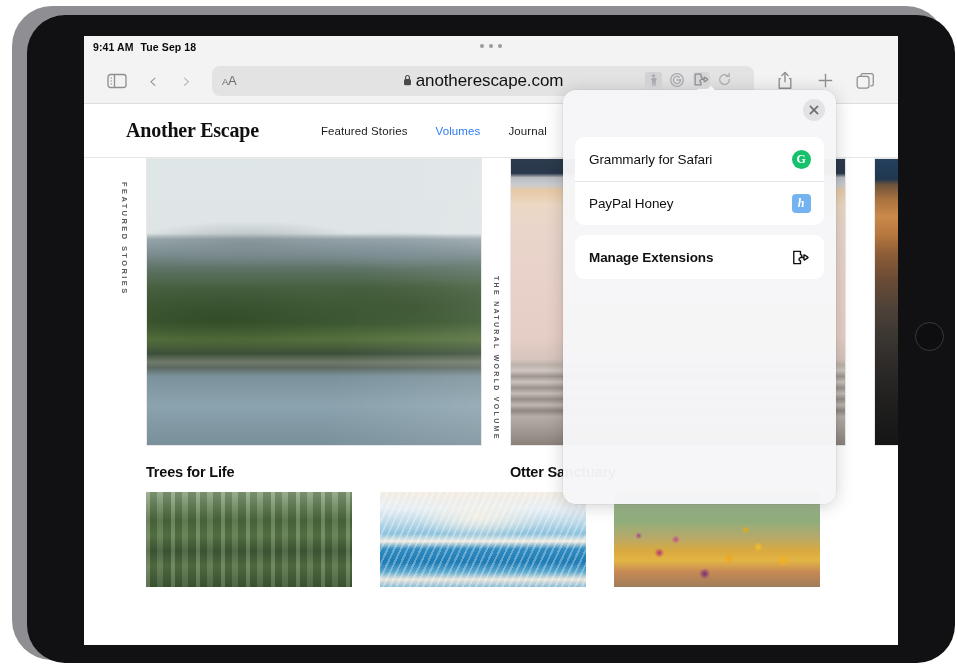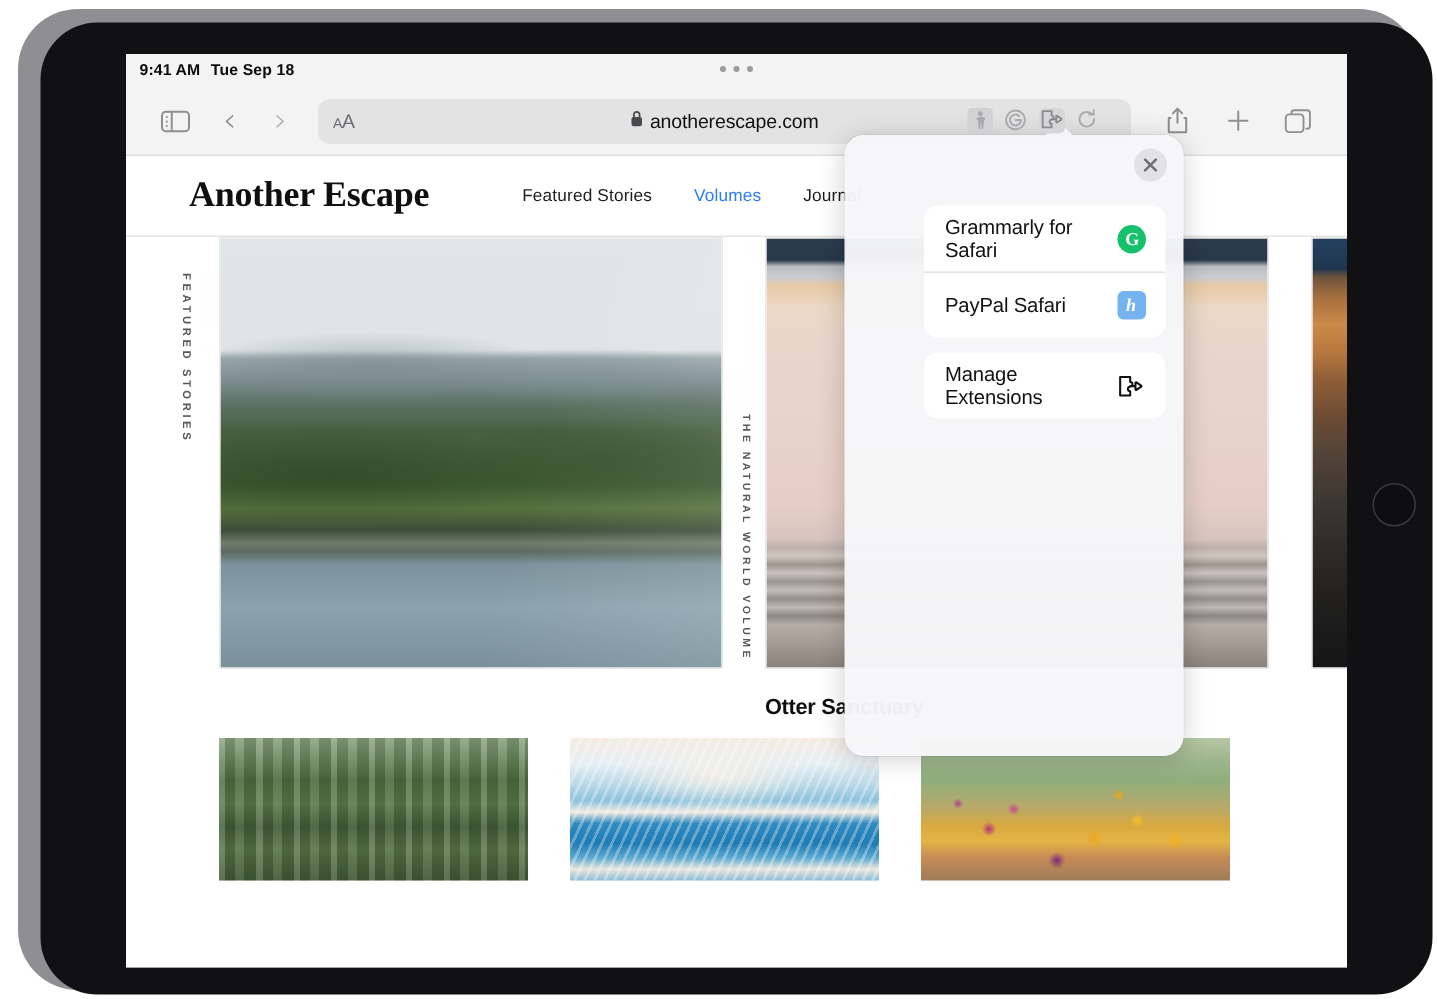--- a/index.html
+++ b/index.html
@@ -116,21 +116,21 @@
     font-size: 13px; color: #6d6d72; letter-spacing: -.3px;
     font-family: "Liberation Sans", sans-serif;
   }
   #aa-label .small { font-size: 9.5px; }
   #url-center {
     position: absolute; left: 0; right: 0;
     display: flex; align-items: center; justify-content: center;
     gap: 4px;
     pointer-events: none;
   }
-  #url-text { font-size: 13px; color: #111; letter-spacing: -.1px; }
+  #url-text { font-size: 17px; color: #111; letter-spacing: -.1px; }
   #url-right {
     margin-left: auto; display: flex; align-items: center; gap: 7px;
     position: relative; z-index: 2;
   }
   .url-icon { width: 17px; height: 17px; display: block; color: #a9a9ad; }
   .url-icon.boxed {
     background: #d2d2d4; border-radius: 3px; padding: 1px;
   }
   .url-icon.active {
     background: #d6d6d8; border-radius: 4px;
@@ -148,21 +148,21 @@
   #site-header {
     height: 54px;
     display: flex; align-items: center;
     padding: 0 42px;
     border-bottom: 1px solid #e6e6e6;
     background: #fff;
   }
   #site-logo {
     font-family: "Liberation Serif", serif;
     font-weight: bold;
-    font-size: 24px;
+    font-size: 20px;
     letter-spacing: -.2px;
     color: #101010;
   }
   #site-nav {
     display: flex; gap: 28px; margin-left: 62px;
     font-size: 11.5px; color: #1d1d1f; letter-spacing: .1px;
   }
   #site-nav .nav-item.active { color: #2e7bf6; }
 
   #rail-left {
@@ -318,26 +318,25 @@
       radial-gradient(circle 9px at 82% 72%, #f2b023, transparent 70%),
       radial-gradient(circle 8px at 44% 86%, #7b2a7a, transparent 70%),
       radial-gradient(circle 6px at 64% 40%, #e8a81c, transparent 70%),
       radial-gradient(circle 5px at 12% 46%, #a8458f, transparent 70%);
   }
 
   
   #ext-popover {
     position: absolute;
     left: 479px; top: 54px;
-    width: 226px; height: 414px;
+    width: 273px; height: 414px;
     background: rgba(246,246,248,.97);
     border-radius: 13px;
     box-shadow: 0 2px 18px rgba(0,0,0,.19), 0 0 0 .5px rgba(0,0,0,.07);
     overflow: visible;
-    padding-left: 41px;
   }
   #popover-arrow {
     position: absolute;
     left: 133px; top: -9px;
     width: 0; height: 0;
     border-left: 10px solid transparent;
     border-right: 10px solid transparent;
     border-bottom: 10px solid rgba(246,246,248,.97);
   }
   #popover-close {
@@ -350,21 +349,21 @@
     color: #6e6e73;
     font-size: 12px; font-weight: bold;
   }
   .menu-group {
     margin: 0 12px;
     background: #fff;
     border-radius: 9px;
     overflow: hidden;
   }
   #group-extensions { margin-top: 47px; }
-  #group-manage { margin-top: 10px; }
+  #group-manage { margin-top: 10px; font-weight: bold; }
   .menu-row {
     height: 44px;
     display: flex; align-items: center;
     padding: 0 12px 0 14px;
     font-size: 13.5px;
     color: #111;
     letter-spacing: -.1px;
   }
   .menu-row + .menu-row { border-top: .5px solid #e4e4e6; }
   .menu-row .row-icon { margin-left: auto; width: 22px; height: 22px; display:flex; align-items:center; justify-content:center; }
@@ -510,20 +509,21 @@
         </nav>
       </div>
 
       <div id="rail-left">FEATURED STORIES</div>
 
       <div id="cards">
 
         <div class="card c1">
           <div class="card-img img-loch"></div>
           <div class="card-rail">THE NATURAL WORLD VOLUME</div>
+          <div class="card-title">Trees for Life</div>
         </div>
 
         <div class="card c2">
           <div class="card-img img-wall"></div>
           <div class="card-title">Otter Sanctuary</div>
         </div>
 
         <div class="card c3">
           <div class="card-img img-water"></div>
 
@@ -550,21 +550,21 @@
       </div>
 
       <div class="menu-group" id="group-extensions">
         <div class="menu-row">
           <span>Grammarly for Safari</span>
           <span class="row-icon">
             <span class="icon-grammarly">G</span>
           </span>
         </div>
         <div class="menu-row">
-          <span>PayPal Safari</span>
+          <span>PayPal Honey</span>
           <span class="row-icon">
             <span class="icon-honey">h</span>
           </span>
         </div>
       </div>
 
       <div class="menu-group" id="group-manage">
         <div class="menu-row">
           <span>Manage Extensions</span>
           <span class="row-icon">

